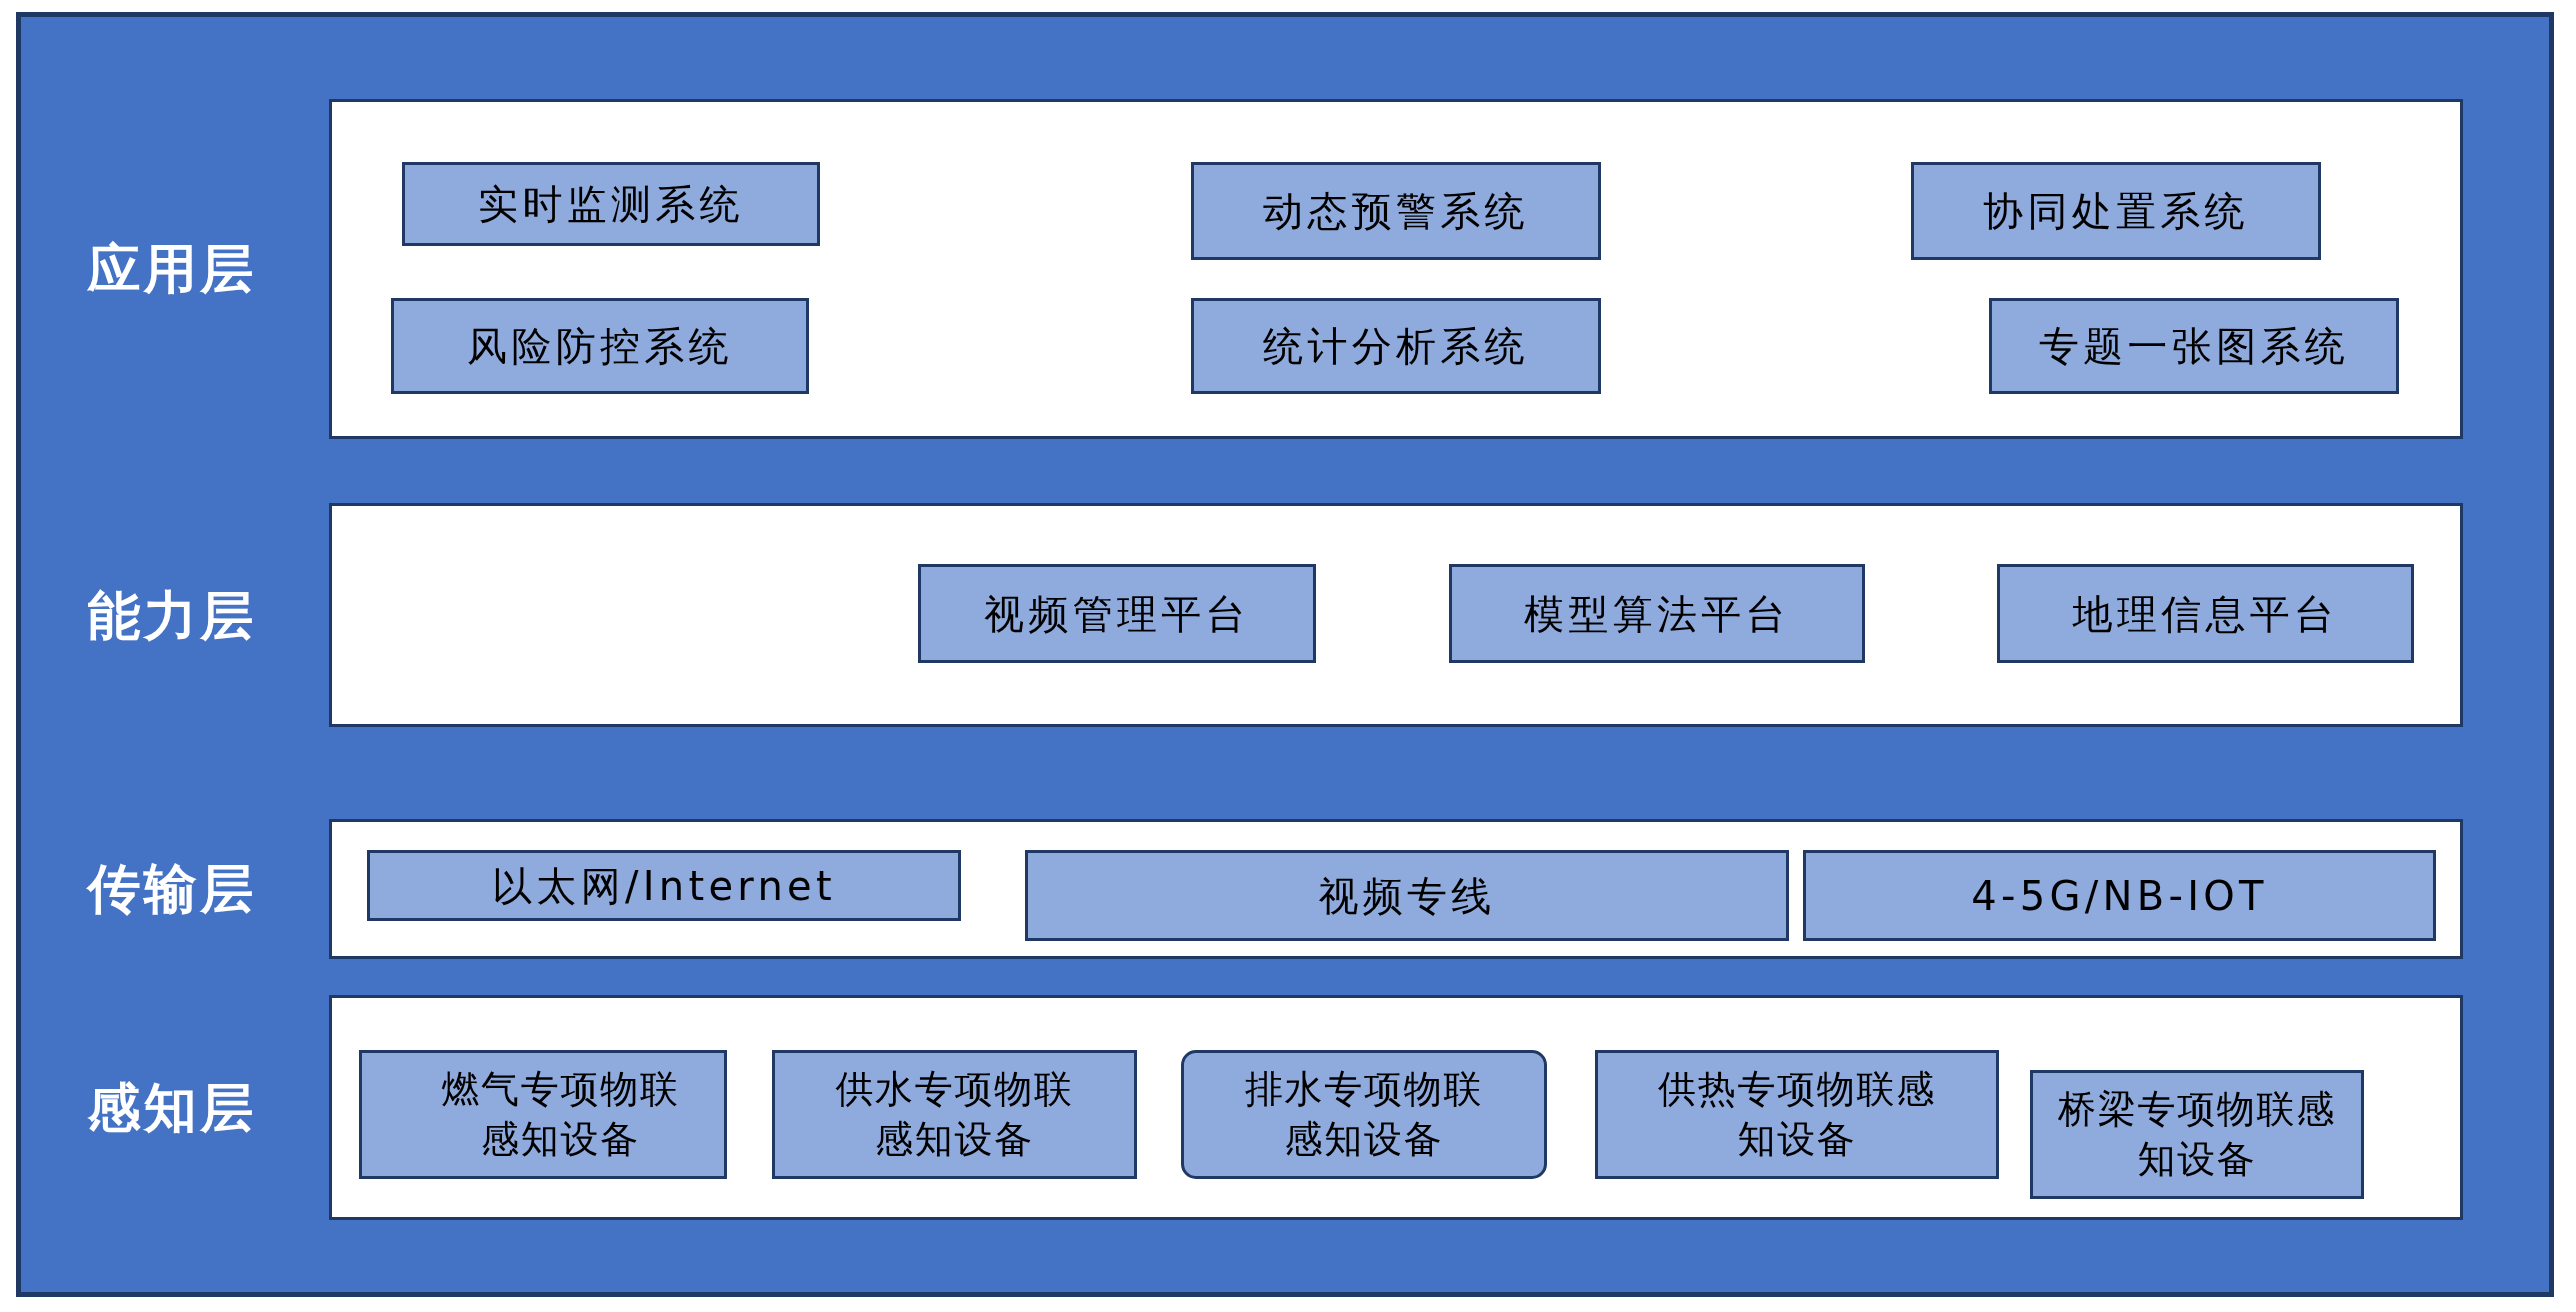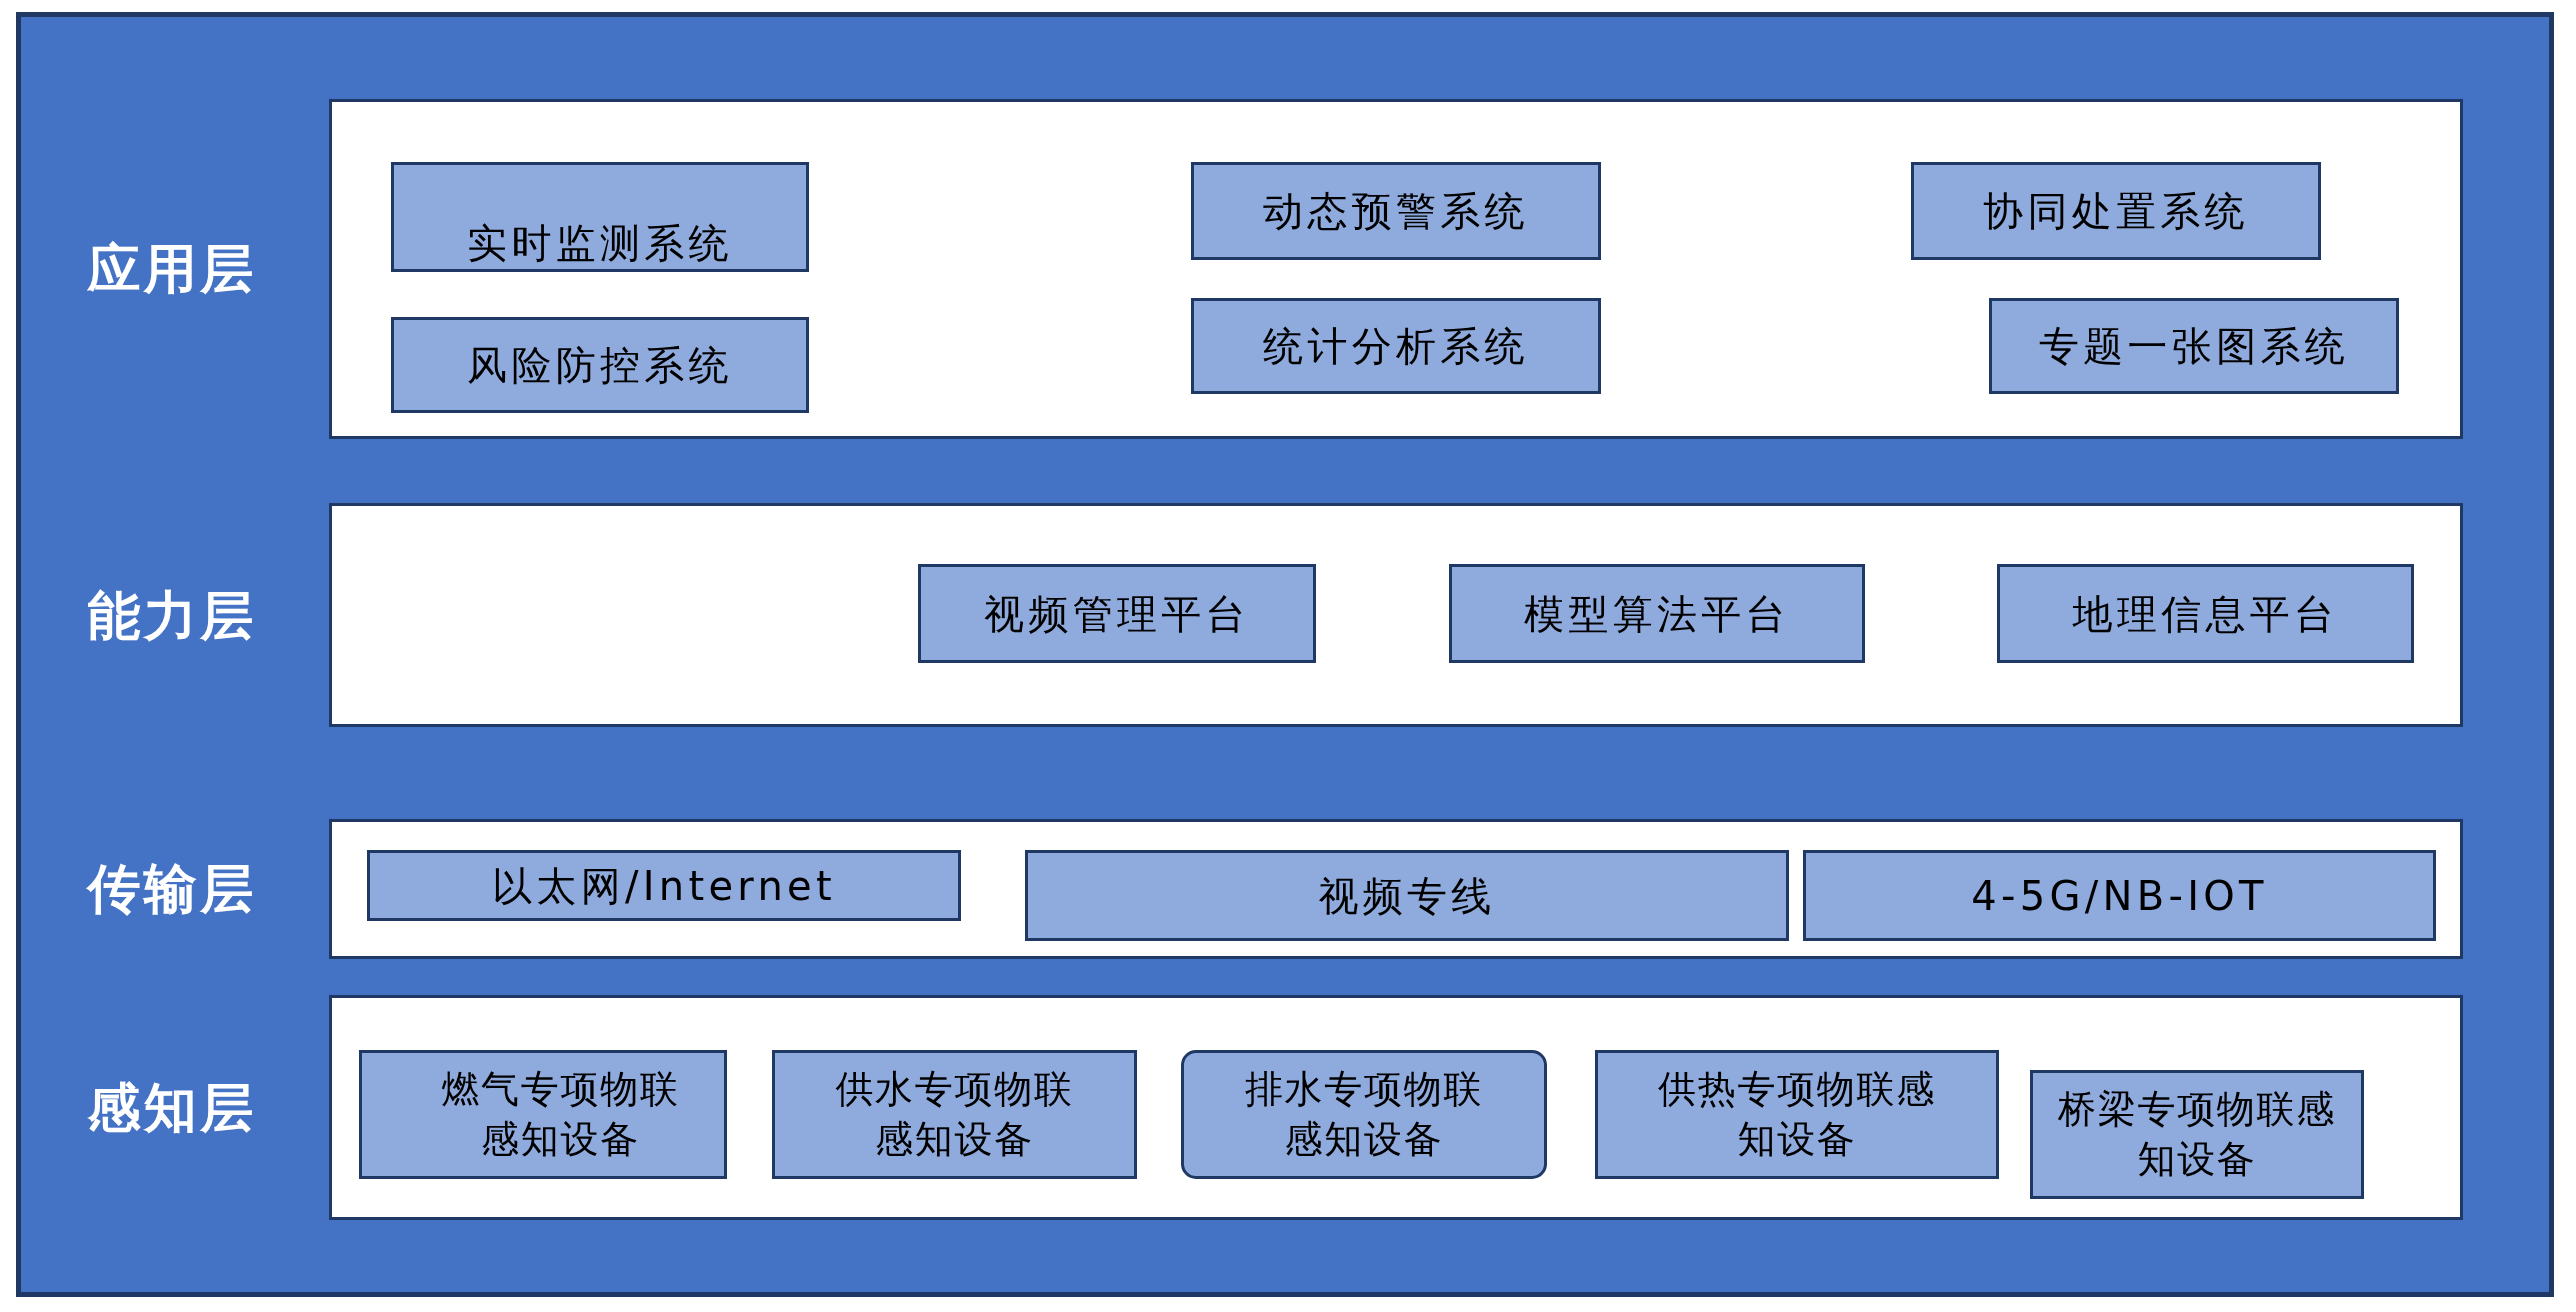--- a/index.html
+++ b/index.html
@@ -59,30 +59,30 @@
 </style>
 </head>
 <body>
 
 <div class="canvas">
 
   <div class="outer"></div>
 
   <div class="layer-label" style="top:234px;">应用层</div>
   <div class="panel" style="top:99px; height:340px;"></div>
-  <div class="box" style="left:391px; top:162px; width:418px; height:110px;justify-content:flex-end;">
+  <div class="box" style="left:402px; top:162px; width:418px; height:84px;">
     <span>实时监测系统</span>
   </div>
   <div class="box" style="left:1191px; top:162px; width:410px; height:98px;">
     <span>动态预警系统</span>
   </div>
   <div class="box" style="left:1911px; top:162px; width:410px; height:98px;">
     <span>协同处置系统</span>
   </div>
-  <div class="box" style="left:391px; top:298px; width:418px; height:96px;margin-top:19px;">
+  <div class="box" style="left:391px; top:298px; width:418px; height:96px;">
     <span>风险防控系统</span>
   </div>
   <div class="box" style="left:1191px; top:298px; width:410px; height:96px;">
     <span>统计分析系统</span>
   </div>
   <div class="box" style="left:1989px; top:298px; width:410px; height:96px;">
     <span>专题一张图系统</span>
   </div>
 
   <div class="layer-label" style="top:581px;">能力层</div>

